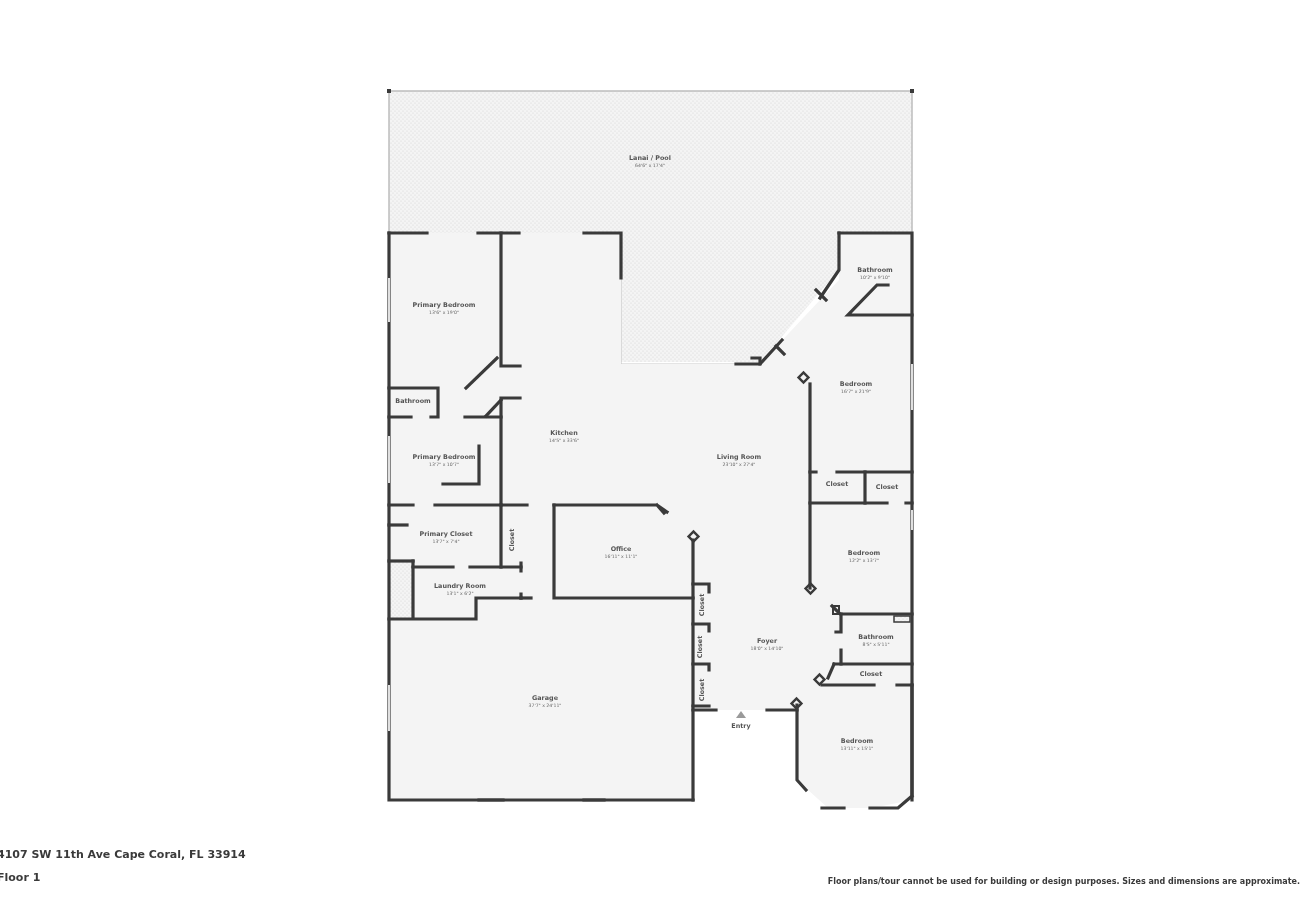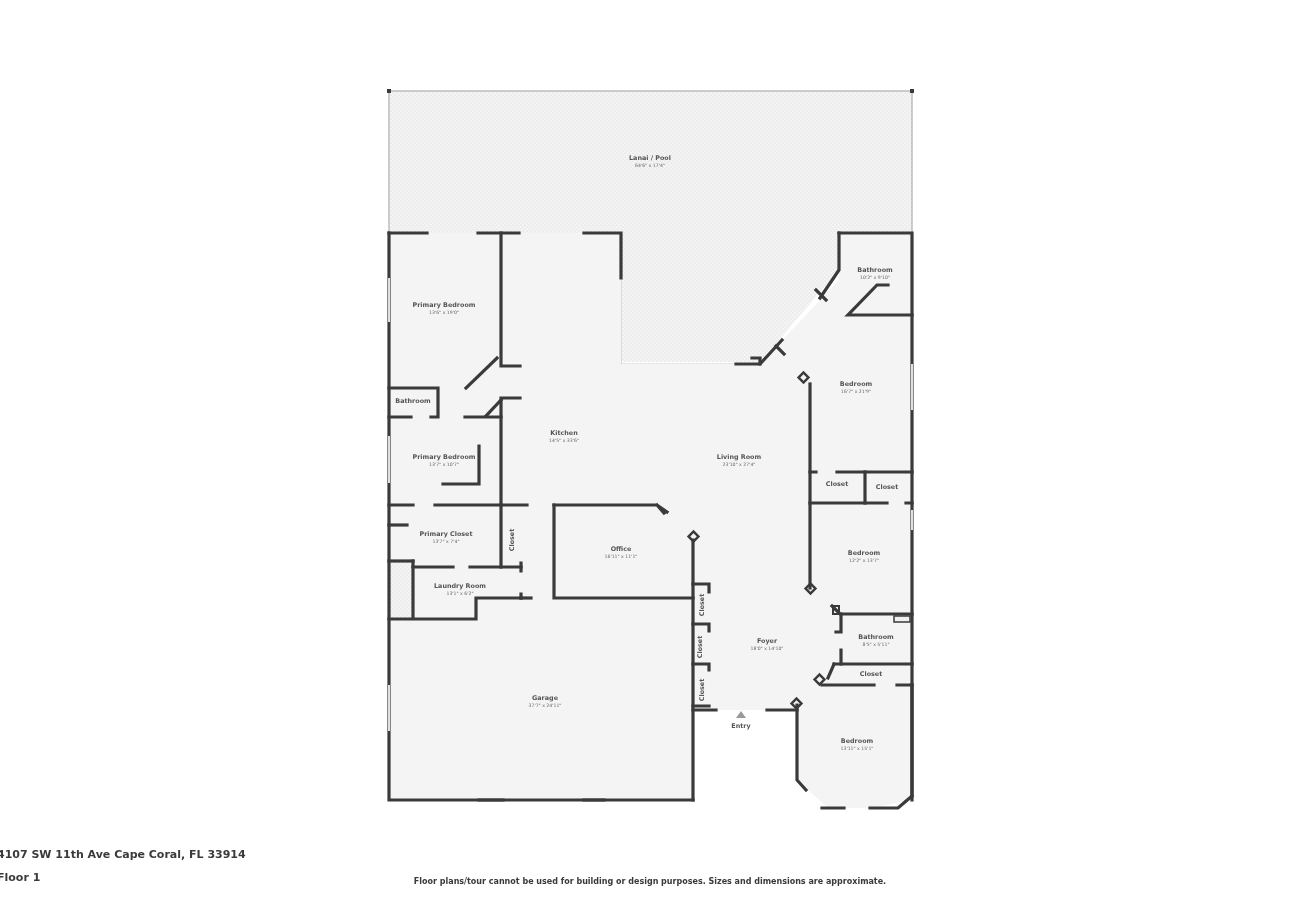--- a/index.html
+++ b/index.html
@@ -6,21 +6,21 @@
   body { width: 1300px; height: 900px; position: relative; overflow: hidden; font-family: "DejaVu Sans", sans-serif; }
   #plan { position: absolute; left: 0; top: 0; width: 1300px; height: 900px; }
   .room-name { font-family: "DejaVu Sans", sans-serif; font-size: 6.4px; font-weight: bold; fill: #555555; text-anchor: middle; }
   .room-dim { font-family: "DejaVu Sans", sans-serif; font-size: 4.6px; fill: #666666; text-anchor: middle; }
   .closet-label { font-family: "DejaVu Sans", sans-serif; font-size: 6.4px; font-weight: bold; fill: #555555; text-anchor: middle; }
   .wall { stroke: #3a3a3a; stroke-width: 3.2; fill: none; stroke-linecap: square; }
   .thin { stroke: #c9c9c9; stroke-width: 1.2; fill: none; }
   .floor { fill: #f4f4f4; }
   .address { position: absolute; left: -3px; top: 848px; font-size: 11px; font-weight: bold; color: #3a3a3a; font-family: "DejaVu Sans", sans-serif; }
   .floorlabel { position: absolute; left: -3px; top: 871px; font-size: 11px; font-weight: bold; color: #3a3a3a; font-family: "DejaVu Sans", sans-serif; }
-  .disclaimer { position: absolute; left: 0; width: 1300px; top: 877px; text-align: center; font-size: 8px; font-weight: bold; color: #3a3a3a; font-family: "DejaVu Sans", sans-serif; }
+  .disclaimer { position: absolute; left: 0; width: 1300px; top: 877px; text-align: right; font-size: 8px; font-weight: bold; color: #3a3a3a; font-family: "DejaVu Sans", sans-serif; }
 </style>
 </head>
 <body>
 
 <svg id="plan" viewBox="0 0 1300 900" xmlns="http://www.w3.org/2000/svg">
   <defs>
     <pattern id="dots" width="4" height="4" patternUnits="userSpaceOnUse">
       <rect width="4" height="4" fill="#f4f4f4"></rect>
       <circle cx="1" cy="1" r="0.6" fill="#d4d4d4"></circle>
       <circle cx="3" cy="3" r="0.6" fill="#d4d4d4"></circle>

